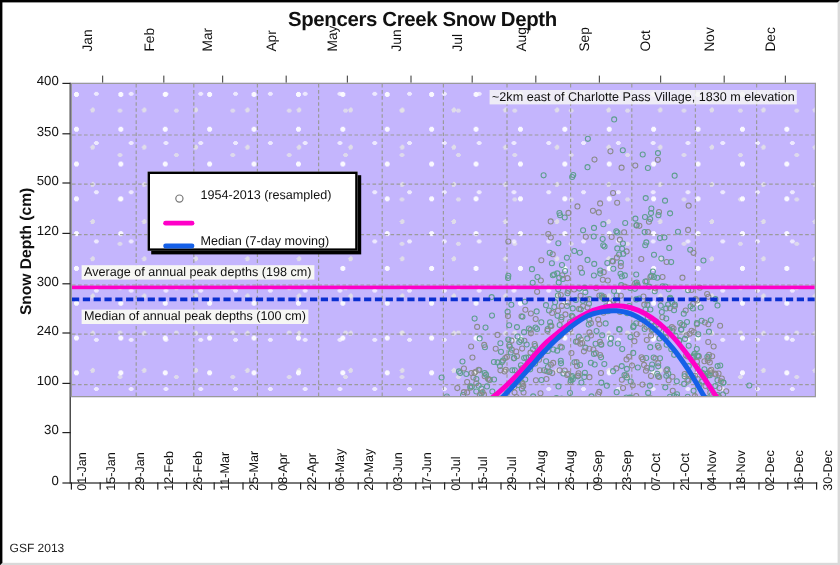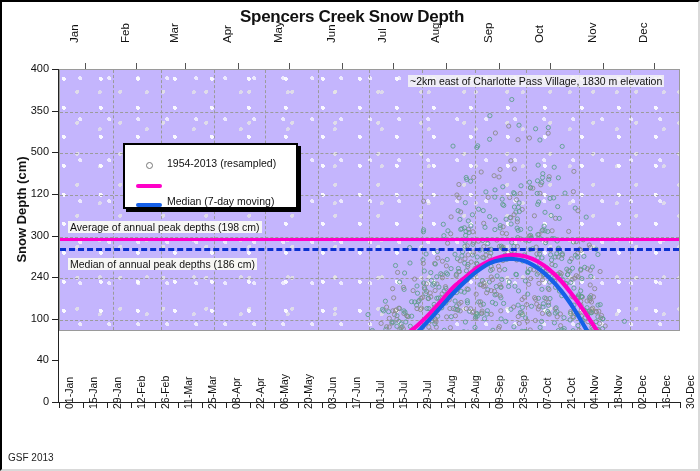--- a/index.html
+++ b/index.html
@@ -189,21 +189,21 @@
       <div style="position: absolute; left: 652.409px; top: 61px; height: 6px; width: 0px; border-left: 1px solid rgb(85, 85, 85);"></div>
     </div>
 
   <div id="y-axis-title">Snow Depth (cm)</div>
 
   <div id="y-axis-line"></div>
   <div id="y-axis-labels">
       <div class="y-tick" style="top: 400px;"></div>
       <div class="y-label" style="position: absolute; left: 2px; top: 400px; width: 45px;">0</div>
       <div class="y-tick" style="top: 358.375px;"></div>
-      <div class="y-label" style="position: absolute; left: 2px; top: 358.375px; width: 45px;">40</div>
+      <div class="y-label" style="position: absolute; left: 2px; top: 358.375px; width: 45px;">30</div>
       <div class="y-tick" style="top: 316.75px;"></div>
       <div class="y-label" style="position: absolute; left: 2px; top: 316.75px; width: 45px;">100</div>
       <div class="y-tick" style="top: 275.125px;"></div>
       <div class="y-label" style="position: absolute; left: 2px; top: 275.125px; width: 45px;">240</div>
       <div class="y-tick" style="top: 233.5px;"></div>
       <div class="y-label" style="position: absolute; left: 2px; top: 233.5px; width: 45px;">300</div>
       <div class="y-tick" style="top: 191.875px;"></div>
       <div class="y-label" style="position: absolute; left: 2px; top: 191.875px; width: 45px;">120</div>
       <div class="y-tick" style="top: 150.25px;"></div>
       <div class="y-label" style="position: absolute; left: 2px; top: 150.25px; width: 45px;">500</div>
@@ -1649,21 +1649,21 @@
     <div class="ref-line-avg" id="ref-avg" style="top: 168.165px;"></div>
     <div class="ref-line-med" id="ref-med" style="top: 178.155px;"></div>
 
     <svg class="series" id="curve-layer" width="621" height="333">
         <path d="M 0.0 333.0 C 4.0 333.0, 15.9 333.0, 23.9 333.0 C 31.8 333.0, 39.8 333.0, 47.8 333.0 C 55.7 333.0, 63.7 333.0, 71.7 333.0 C 79.6 333.0, 87.6 333.0, 95.5 333.0 C 103.5 333.0, 111.5 333.0, 119.4 333.0 C 127.4 333.0, 135.3 333.0, 143.3 333.0 C 151.3 333.0, 159.2 333.1, 167.2 333.0 C 175.2 332.9, 183.1 332.6, 191.1 332.2 C 199.0 331.8, 207.0 331.2, 215.0 330.5 C 222.9 329.8, 230.9 329.3, 238.8 328.0 C 246.8 326.8, 254.8 325.8, 262.7 323.0 C 270.7 320.2, 278.7 316.1, 286.6 311.4 C 294.6 306.6, 304.5 298.9, 310.5 294.7 C 316.5 290.5, 318.5 289.4, 322.4 286.4 C 326.4 283.3, 330.4 280.0, 334.4 276.4 C 338.4 272.8, 342.3 268.3, 346.3 264.7 C 350.3 261.1, 354.3 258.4, 358.3 254.7 C 362.2 251.1, 366.2 247.3, 370.2 243.1 C 374.2 238.9, 378.2 234.2, 382.2 229.8 C 386.1 225.3, 390.1 220.3, 394.1 216.4 C 398.1 212.6, 402.1 209.7, 406.0 206.5 C 410.0 203.3, 414.0 199.9, 418.0 197.3 C 422.0 194.7, 425.9 192.4, 429.9 190.6 C 433.9 188.8, 437.9 187.5, 441.9 186.5 C 445.8 185.5, 449.8 184.8, 453.8 184.8 C 457.8 184.8, 461.8 185.4, 465.8 186.5 C 469.7 187.6, 473.7 189.3, 477.7 191.5 C 481.7 193.7, 485.7 196.5, 489.6 199.8 C 493.6 203.1, 497.6 207.0, 501.6 211.5 C 505.6 215.9, 509.5 221.2, 513.5 226.4 C 517.5 231.7, 521.5 237.3, 525.5 243.1 C 529.4 248.9, 533.4 255.3, 537.4 261.4 C 541.4 267.5, 545.4 273.9, 549.3 279.7 C 553.3 285.5, 557.3 291.2, 561.3 296.4 C 565.3 301.5, 569.3 306.5, 573.2 310.5 C 577.2 314.5, 581.2 317.7, 585.2 320.5 C 589.2 323.3, 593.1 325.5, 597.1 327.2 C 601.1 328.8, 605.1 329.7, 609.1 330.5 C 613.0 331.3, 619.0 331.9, 621.0 332.2" fill="none" stroke="#ff00c8" stroke-width="4.2" stroke-linecap="round" stroke-linejoin="round"></path>
         <path d="M 0.0 333.0 C 4.0 333.0, 15.9 333.0, 23.9 333.0 C 31.8 333.0, 39.8 333.0, 47.8 333.0 C 55.7 333.0, 63.7 333.0, 71.7 333.0 C 79.6 333.0, 87.6 333.0, 95.5 333.0 C 103.5 333.0, 111.5 333.0, 119.4 333.0 C 127.4 333.0, 135.3 333.0, 143.3 333.0 C 151.3 333.0, 159.2 333.0, 167.2 333.0 C 175.2 333.0, 183.1 333.1, 191.1 333.0 C 199.0 332.9, 207.0 332.4, 215.0 332.2 C 222.9 331.9, 230.9 332.0, 238.8 331.3 C 246.8 330.6, 254.8 330.2, 262.7 328.0 C 270.7 325.8, 278.7 322.5, 286.6 318.0 C 294.6 313.6, 304.5 305.5, 310.5 301.4 C 316.5 297.2, 318.5 296.1, 322.4 293.0 C 326.4 290.0, 330.4 286.5, 334.4 283.1 C 338.4 279.6, 342.3 275.8, 346.3 272.2 C 350.3 268.6, 354.3 265.3, 358.3 261.4 C 362.2 257.5, 366.2 253.2, 370.2 248.9 C 374.2 244.6, 378.2 240.0, 382.2 235.6 C 386.1 231.2, 390.1 226.4, 394.1 222.3 C 398.1 218.1, 402.1 214.2, 406.0 210.6 C 410.0 207.0, 414.0 203.5, 418.0 200.6 C 422.0 197.7, 425.9 194.9, 429.9 193.1 C 433.9 191.3, 437.9 190.5, 441.9 189.8 C 445.8 189.1, 449.8 188.7, 453.8 189.0 C 457.8 189.3, 461.8 189.9, 465.8 191.5 C 469.7 193.0, 473.7 195.4, 477.7 198.1 C 481.7 200.9, 485.7 204.2, 489.6 208.1 C 493.6 212.0, 497.6 216.4, 501.6 221.4 C 505.6 226.4, 509.5 232.0, 513.5 238.1 C 517.5 244.2, 521.5 251.4, 525.5 258.1 C 529.4 264.7, 533.4 271.4, 537.4 278.1 C 541.4 284.7, 545.4 291.9, 549.3 298.0 C 553.3 304.1, 557.3 310.0, 561.3 314.7 C 565.3 319.4, 569.3 323.4, 573.2 326.3 C 577.2 329.3, 581.2 331.1, 585.2 332.2 C 589.2 333.3, 593.1 332.9, 597.1 333.0 C 601.1 333.1, 605.1 333.0, 609.1 333.0 C 613.0 333.0, 619.0 333.0, 621.0 333.0" fill="none" stroke="#1560e8" stroke-width="4.2" stroke-linecap="round" stroke-linejoin="round"></path>
       </svg>
 
     <div id="elevation-note">~2km east of Charlotte Pass Village, 1830 m elevation</div>
     <div class="plot-note" id="note-avg" style="left:8px;top:151px;">Average of annual peak depths (198 cm)</div>
-    <div class="plot-note" id="note-med" style="left:8px;top:188px;">Median of annual peak depths (186 cm)</div>
+    <div class="plot-note" id="note-med" style="left:8px;top:188px;">Median of annual peak depths (100 cm)</div>
 
     <div id="legend">
         <div class="legend-row">
           <span class="legend-key">
             <span class="key-circle"></span>
           </span>
           <span class="legend-txt">1954-2013 (resampled)</span>
         </div>
         <div class="legend-row">
           <span class="legend-key">

